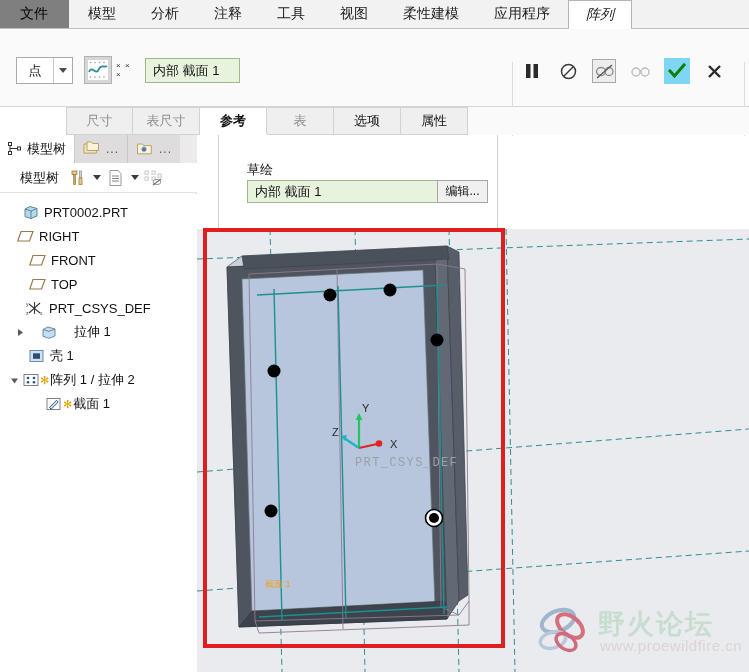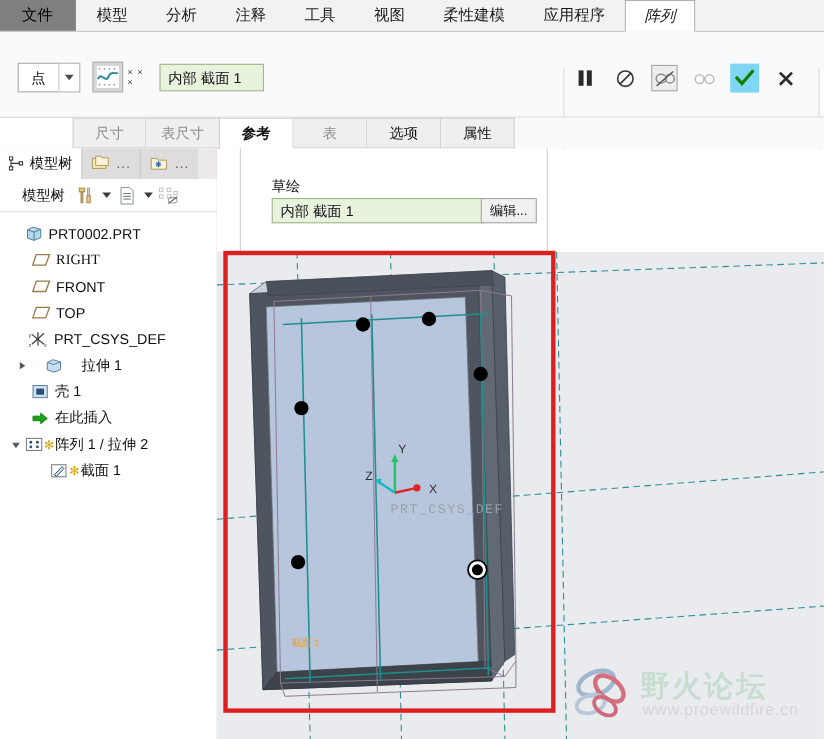--- a/index.html
+++ b/index.html
@@ -170,21 +170,21 @@
   .viewport {
     position:absolute; left:197px; top:229px; width:552px; height:443px;
     background:#e9ebee; overflow:hidden;
   }
   .redbox {
     position:absolute; left:203px; top:228px; width:302px; height:420px;
     border:4px solid #df1f1f;
     pointer-events:none; z-index:40;
   }
   .watermark {
-    position:absolute; left:520px; top:604px; width:210px; height:62px; z-index:30;
+    position:absolute; left:536px; top:604px; width:210px; height:62px; z-index:30;
   }
   .wm-text { position:absolute; left:62px; top:2px; font-size:27px; font-weight:bold; color:#c7ddd0; letter-spacing:2px;}
   .wm-sub { position:absolute; left:64px; top:33px; font-size:15px; color:#dcd3d6; letter-spacing:0.5px;}
 </style>
 </head>
 <body>
 
 <div id="app">
 
   <div class="ribbon-tabs">
@@ -410,21 +410,21 @@
         <span class="ico">
           <svg width="16" height="15" viewBox="0 0 16 15">
             <path d="M2,4 L7,1.5 L14,3.5 L14,11 L8,13.5 L2,11.5 z" fill="#b6d9ea" stroke="#4c7e96" stroke-width="0.9"></path>
             <path d="M2,4 L8,6 L14,3.5" fill="none" stroke="#4c7e96" stroke-width="0.9"></path>
             <path d="M8,6 L8,13.5" fill="none" stroke="#4c7e96" stroke-width="0.9"></path>
           </svg>
         </span>
         <span class="lbl">PRT0002.PRT</span>
       </div>
 
-      <div class="trow" style="padding-left:28px;font-family:Liberation Serif, serif;">
+      <div class="trow" style="padding-left:16px;">
         <span class="ico">
           <svg width="17" height="13" viewBox="0 0 17 13">
               <path d="M4,1.5 L16,1.5 L12.5,11 L0.8,11 z" fill="none" stroke="#9a7a4a" stroke-width="1.2"></path>
             </svg>
         </span>
         <span class="lbl">RIGHT</span>
       </div>
 
       <div class="trow" style="padding-left:28px;">
         <span class="ico">
@@ -476,28 +476,20 @@
       <div class="trow" style="padding-left:27px;">
         <span class="ico">
           <svg width="15" height="14" viewBox="0 0 15 14">
             <rect x="1" y="1.5" width="13" height="11" fill="#cfe2f2" stroke="#5b7fa3" stroke-width="0.9"></rect>
             <rect x="4" y="4.3" width="7" height="5.5" fill="#2a4d73"></rect>
           </svg>
         </span>
         <span class="lbl">壳 1</span>
       </div>
 
-      <div class="trow" style="padding-left:27px;">
-        <span class="ico">
-          <svg width="15" height="13" viewBox="0 0 15 13">
-            <path d="M1,4.3 L8,4.3 L8,1.6 L14,6.4 L8,11.2 L8,8.5 L1,8.5 z" fill="#19a219" stroke="#0d7b0d" stroke-width="0.8"></path>
-          </svg>
-        </span>
-        <span class="lbl">在此插入</span>
-      </div>
 
       <div class="trow" style="padding-left:8px;">
         <span class="exp">
           <svg width="9" height="9" viewBox="0 0 9 9">
               <path d="M1,2.5 L8,2.5 L4.5,7.5 z" fill="#5a5a5a"></path>
             </svg>
         </span>
         <span class="ico">
           <svg width="16" height="14" viewBox="0 0 16 14">
             <rect x="1" y="1.5" width="14" height="11" fill="#ffffff" stroke="#6f7478" stroke-width="0.9"></rect>

